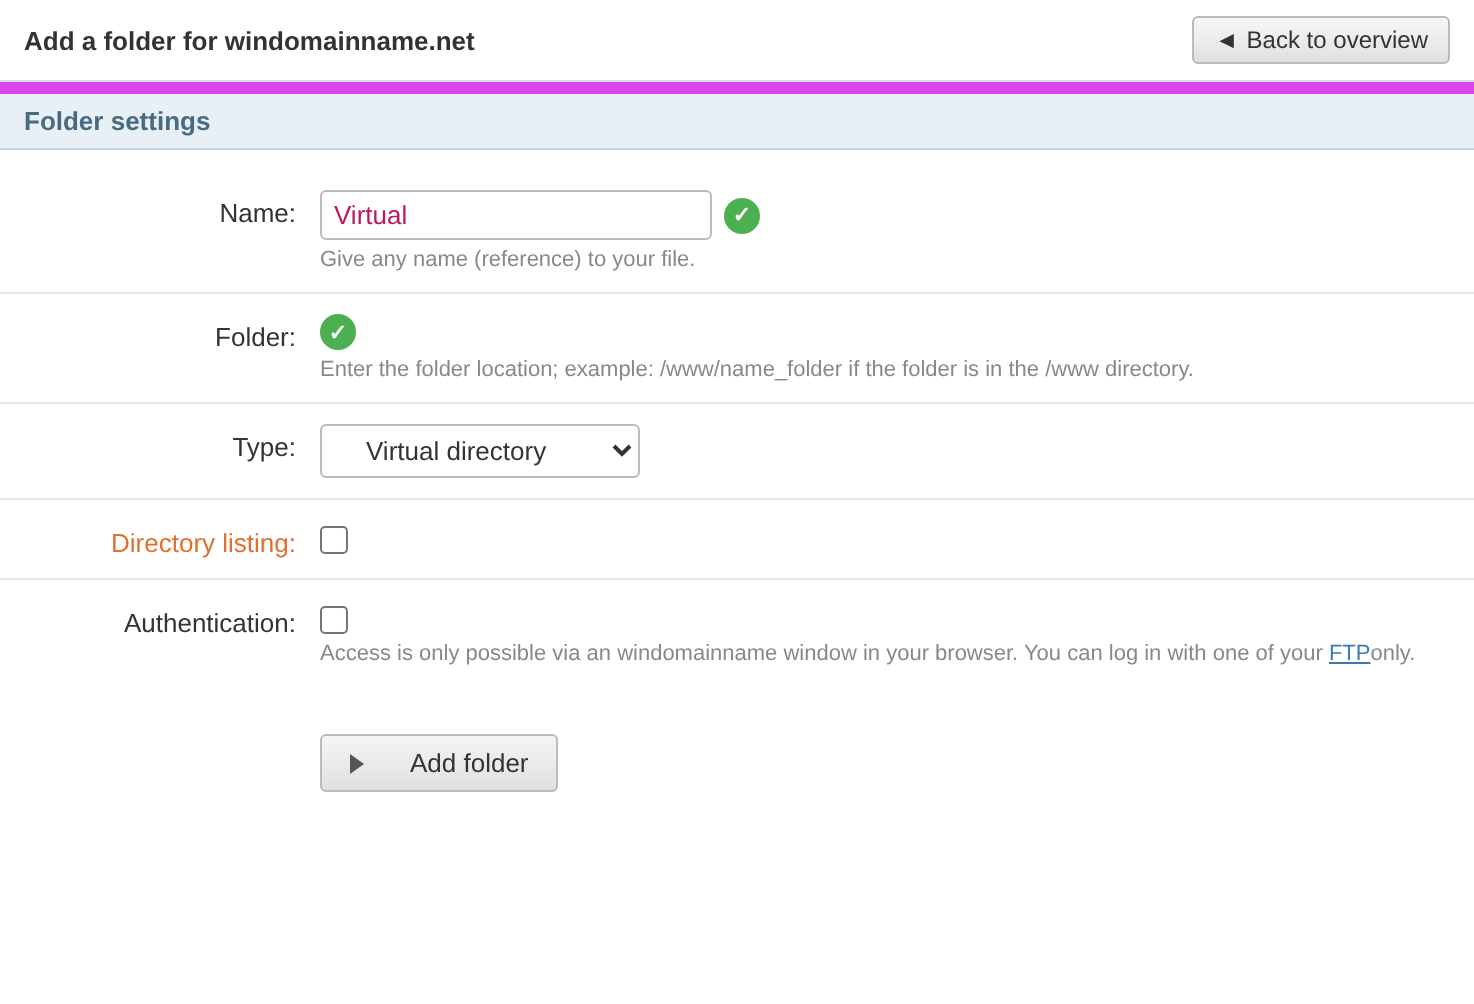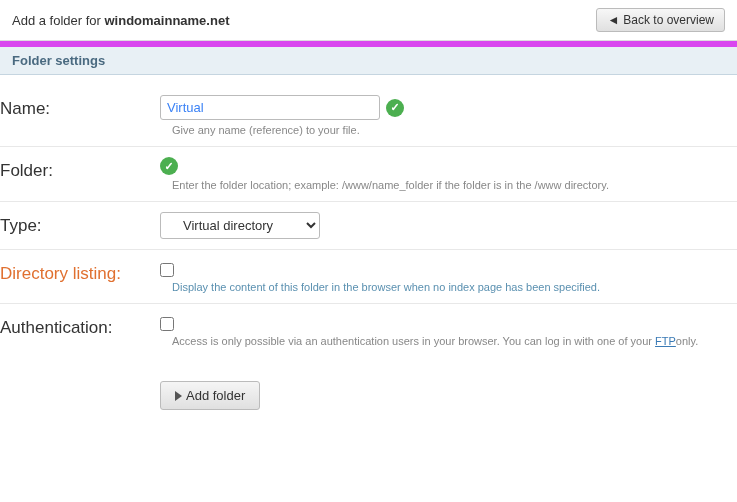--- a/index.html
+++ b/index.html
@@ -19,21 +19,21 @@
       justify-content: space-between;
       padding: 8px 12px;
       background: #fff;
       border-bottom: 1px solid #ddd;
     }
     .page-title {
       font-size: 13px;
       color: #333;
     }
     .page-title span {
-      font-weight: normal;
+      font-weight: bold;
       color: #333;
     }
     .back-btn {
       display: flex;
       align-items: center;
       gap: 4px;
       background: linear-gradient(to bottom, #f7f7f7, #e0e0e0);
       border: 1px solid #bbb;
       border-radius: 3px;
       padding: 4px 10px;
@@ -62,52 +62,51 @@
       display: flex;
       align-items: flex-start;
       padding: 10px 0;
       border-bottom: 1px solid #e8e8e8;
     }
     .form-row:last-child { border-bottom: none; }
 
     .form-label {
       width: 160px;
       min-width: 160px;
-      text-align: left;
+      text-align: right;
       padding-right: 12px;
       padding-top: 4px;
-      font-size: 17px;
+      font-size: 13px;
       color: #333;
     }
     .form-label.highlight { color: #e07030; }
 
     .form-control-wrap {
       flex: 1;
       display: flex;
       flex-direction: column;
       gap: 4px;
     }
     .input-row {
       display: flex;
       align-items: center;
       gap: 6px;
     }
     .text-input {
-      width: 220px;
+      width: 196px;
       padding: 4px 6px;
       border: 1px solid #bbb;
       border-radius: 3px;
       font-size: 13px;
-      color: #3b82f6;
+      color: #be185d;
       background: #fff;
     }
     .hint-text {
       font-size: 11px;
       color: #888;
-      margin-left: 12px;
     }
     .hint-text.blue { color: #5a90b0; }
 
     
     .check-icon {
       width: 18px;
       height: 18px;
       border-radius: 50%;
       background: #4caf50;
       display: flex;
@@ -136,21 +135,21 @@
       height: 14px;
       margin-top: 3px;
       cursor: pointer;
       accent-color: #3a7ab5;
     }
 
     
     .add-folder-btn {
       display: flex;
       align-items: center;
-      gap: 4px;
+      gap: 23px;
       background: linear-gradient(to bottom, #f5f5f5, #e0e0e0);
       border: 1px solid #bbb;
       border-radius: 3px;
       padding: 6px 14px;
       font-size: 13px;
       color: #333;
       cursor: pointer;
       margin: 14px 0 14px 160px;
     }
 
@@ -214,33 +213,32 @@
       </div>
     </div>
   </div>
 
   <div class="form-row">
     <div class="form-label highlight">Directory listing:</div>
     <div class="form-control-wrap">
       <div class="input-row">
         <input type="checkbox" class="checkbox-input" style="">
       </div>
-      <div class="hint-text blue">Display the content of this folder in the browser when no index page has been specified.</div>
     </div>
   </div>
 
 
   <div class="form-row">
     <div class="form-label">Authentication:</div>
     <div class="form-control-wrap">
       <div class="input-row">
         <input type="checkbox" class="checkbox-input" style="">
       </div>
       <div class="hint-text">
-        <span>Access is only possible via an authentication users in your browser. You can log in with one of your </span><a href="#" style="color:#3a7ab5;text-align:right;">FTP</a><span>only.</span>
+        <span>Access is only possible via an windomainname window in your browser. You can log in with one of your </span><a href="#" style="color:#3a7ab5;text-align:right;">FTP</a><span>only.</span>
       </div>
     </div>
   </div>
 
 </div>
 
 <button class="add-folder-btn">
   <span class="play-icon"></span>
   <span>Add folder</span>
 </button>

